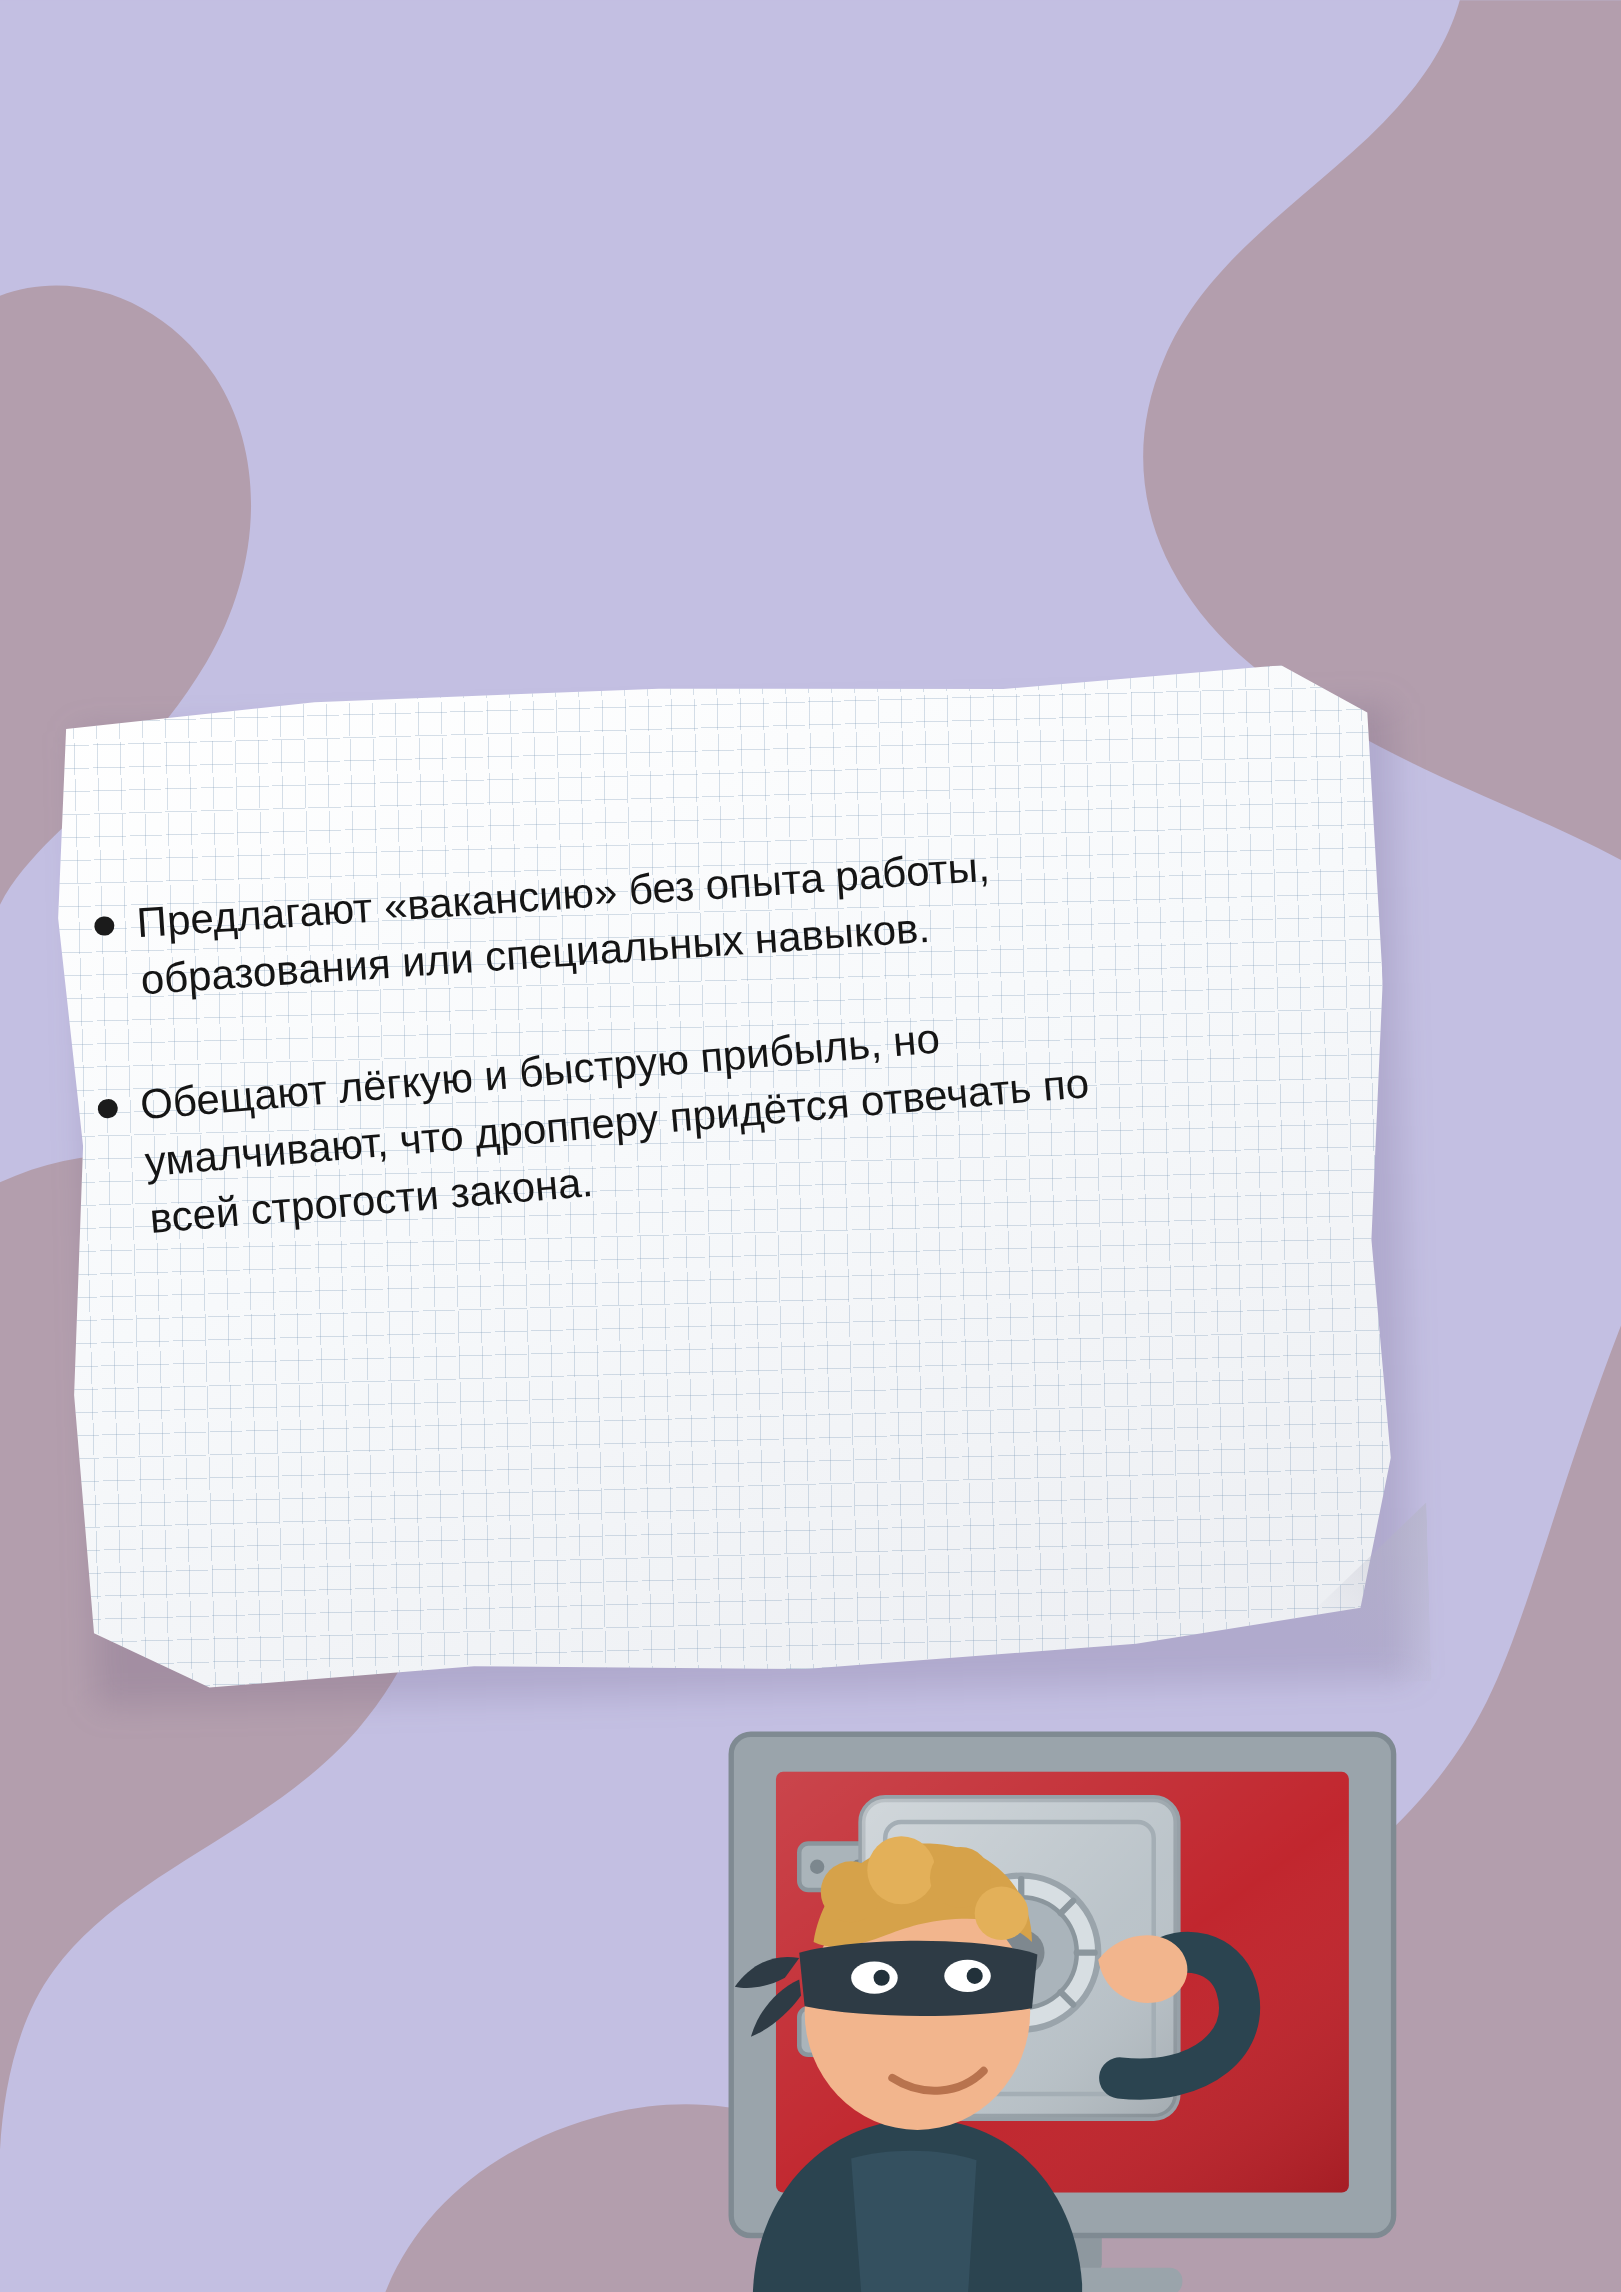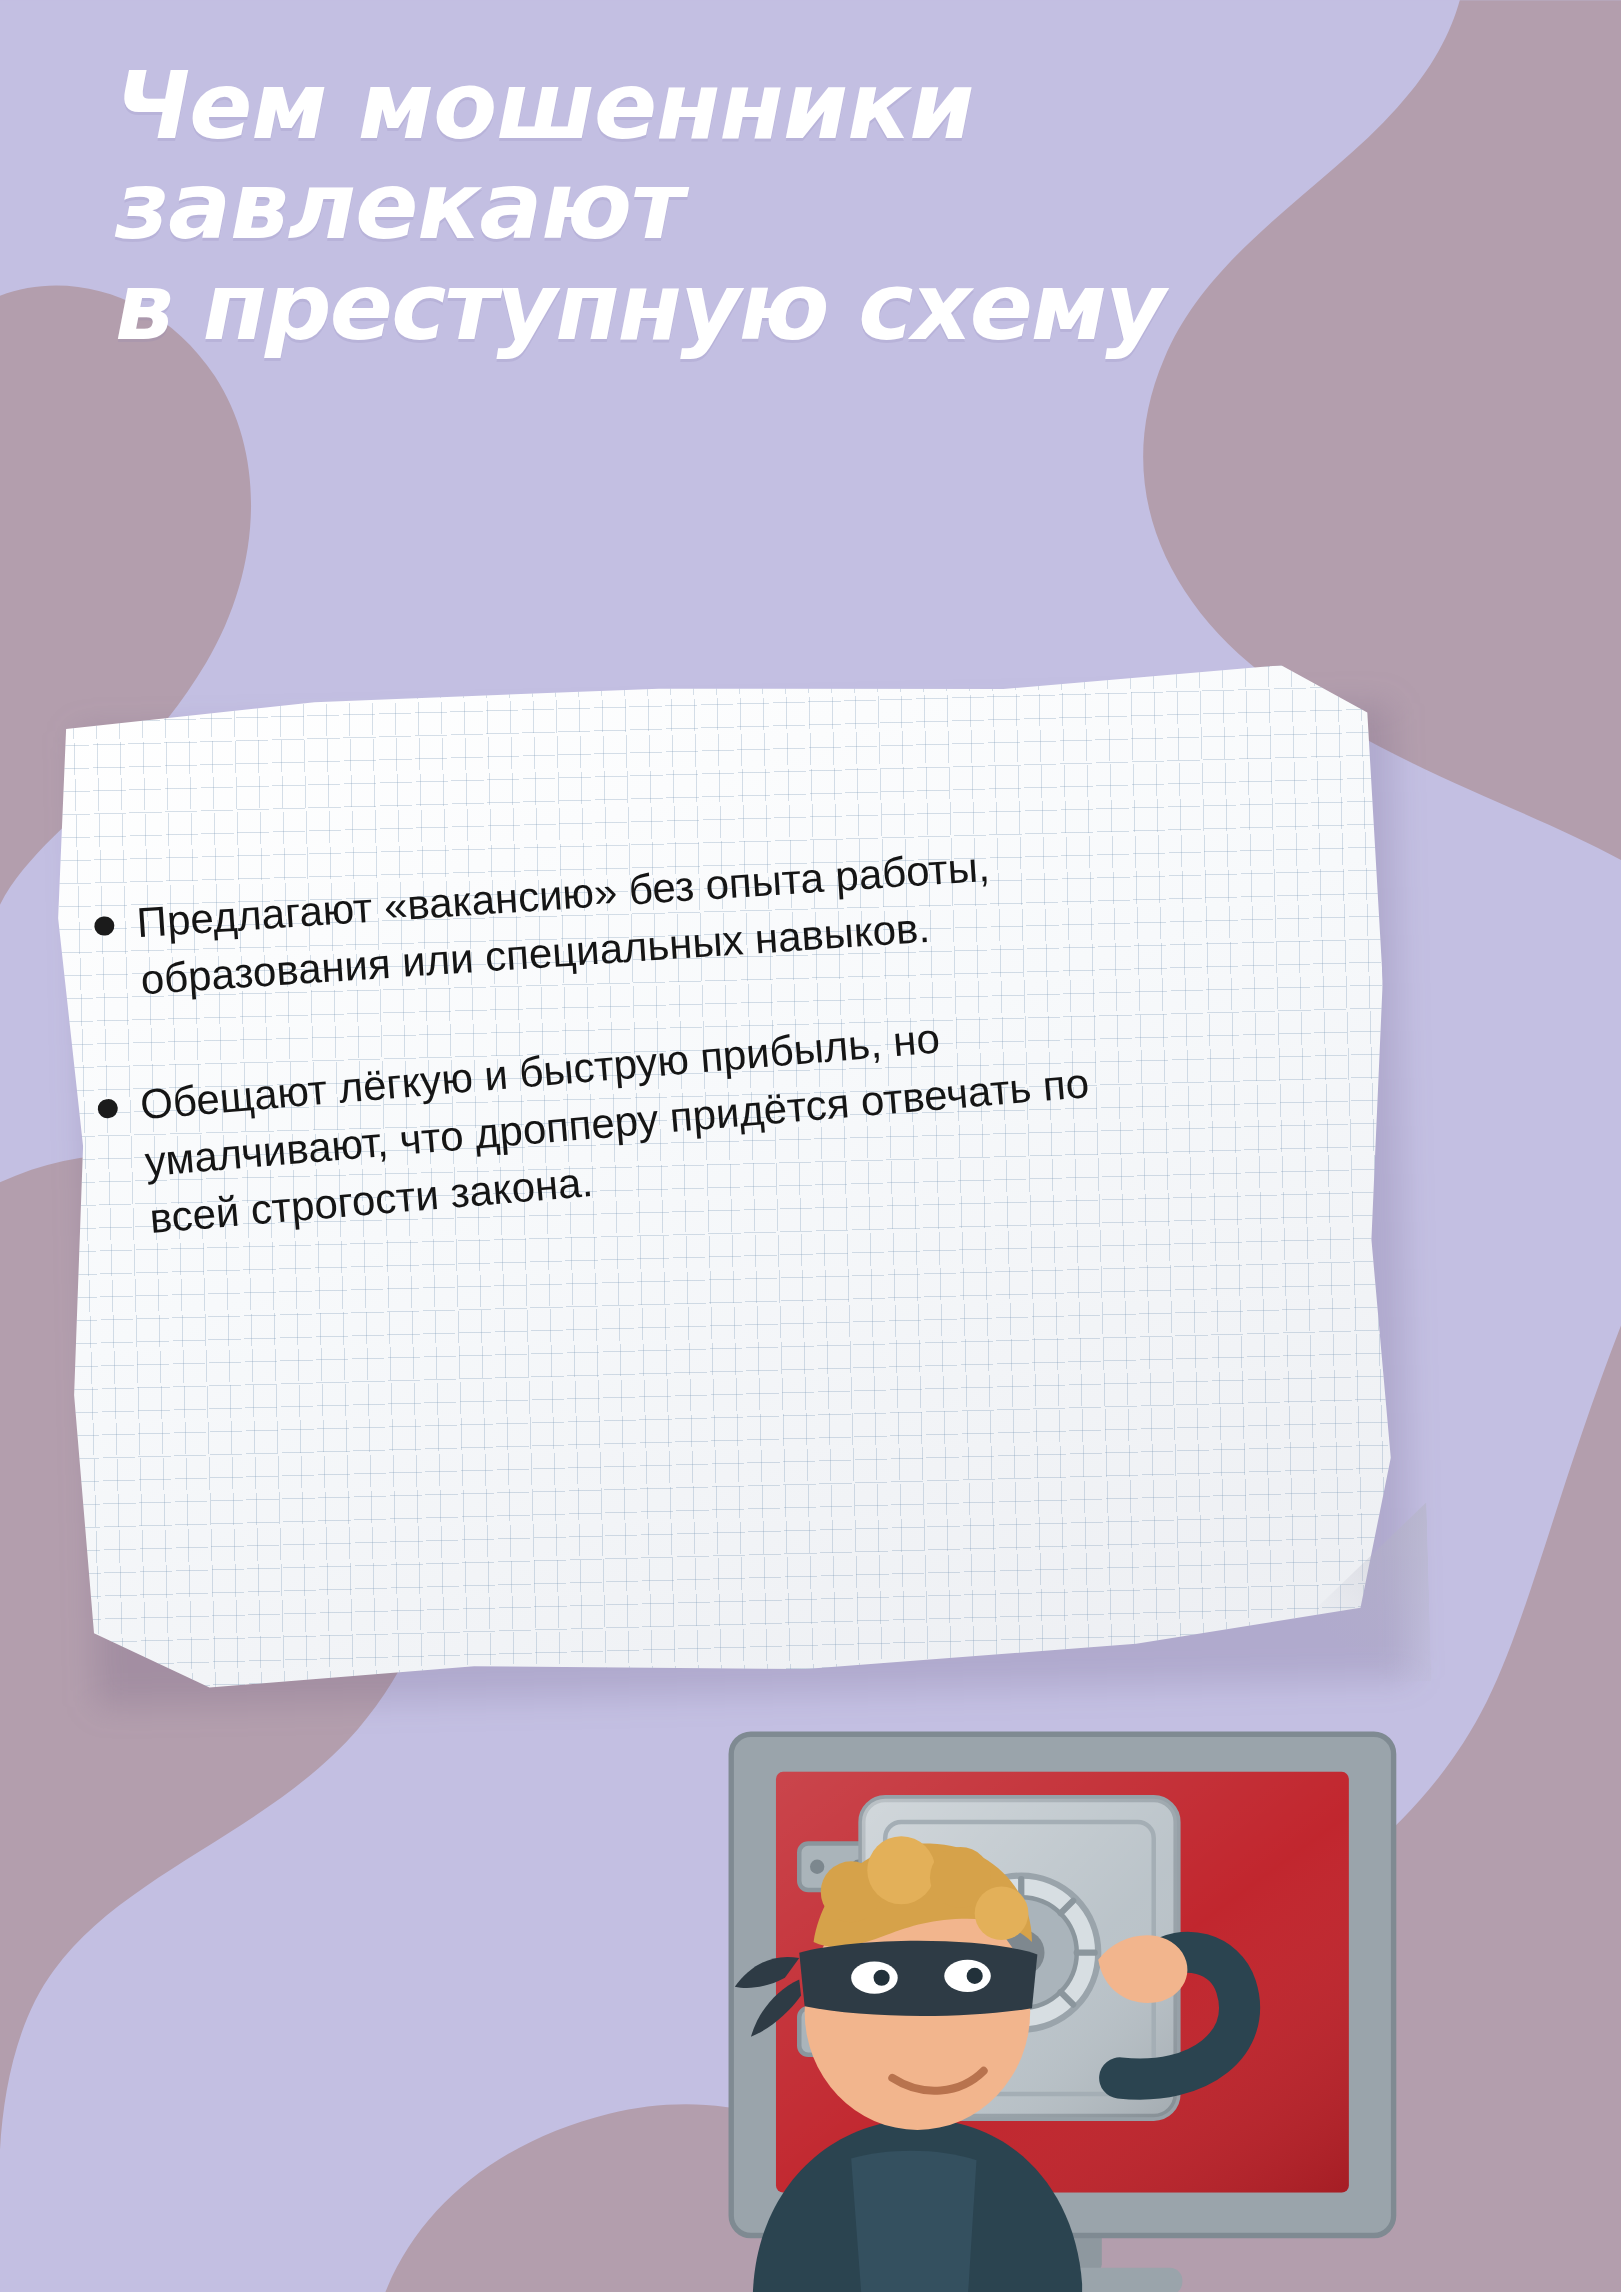--- a/index.html
+++ b/index.html
@@ -168,25 +168,20 @@
     <svg viewBox="0 0 1810 2560" xmlns="http://www.w3.org/2000/svg" aria-hidden="true">
       <rect x="0" y="0" width="1810" height="2560" fill="#c3bfe2"></rect>
       <path d="M1810,0 L1810,960 C1700,900 1560,860 1420,760 C1300,672 1240,540 1300,400 C1350,280 1480,210 1560,120 C1600,76 1620,36 1630,0 Z" fill="#b39ead"></path>
       <path d="M0,330 C80,300 180,330 240,420 C300,512 290,640 230,740 C150,874 40,930 0,1010 Z" fill="#b39ead"></path>
       <path d="M0,1320 C150,1250 330,1300 430,1430 C540,1574 520,1790 400,1930 C300,2046 140,2090 60,2200 C20,2254 4,2330 0,2400 Z" fill="#b39ead"></path>
       <path d="M1810,1480 L1810,2560 L900,2560 C980,2430 1120,2330 1270,2240 C1430,2144 1580,2060 1660,1900 C1706,1808 1740,1660 1810,1480 Z" fill="#b39ead"></path>
       <path d="M430,2560 C470,2460 560,2390 680,2360 C810,2328 940,2370 1010,2470 C1040,2512 1052,2540 1058,2560 Z" fill="#b39ead"></path>
     </svg>
   </div>
 
-  <div class="heading">
-    <span class="line l1">Чем мошенники</span>
-    <span class="line l2">завлекают</span>
-    <span class="line l3">в преступную схему</span>
-  </div>
 
   <div class="paper-wrap">
     <div class="paper-shadow"></div>
     <div class="paper"></div>
     <div class="paper-fold"></div>
   </div>
 
   <div class="bullets">
     <div class="bullet b1">
       <span class="dot"></span>

